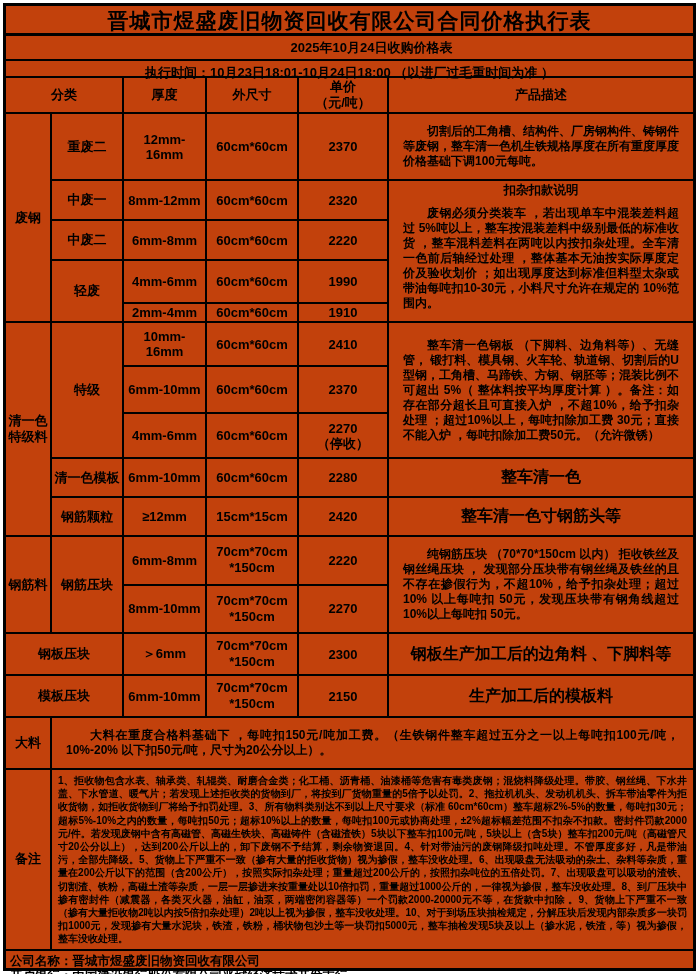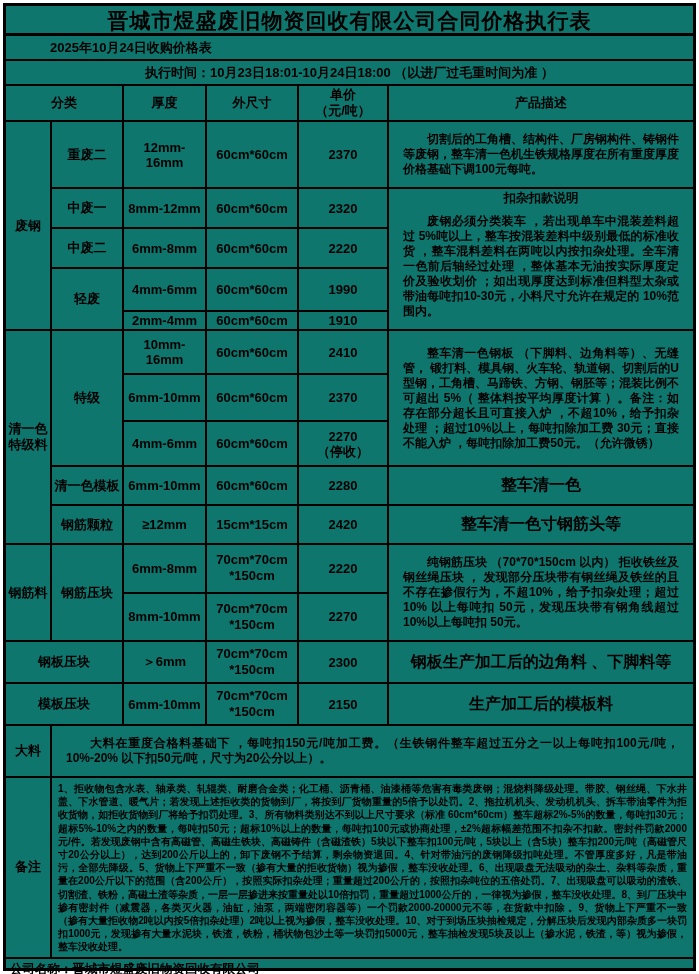--- a/index.html
+++ b/index.html
@@ -1,21 +1,21 @@
 <!DOCTYPE html>
 <html><head>
 <meta charset="utf-8">
 <style>
   * { box-sizing: border-box; }
   html,body { margin:0; padding:0; background:#fff; }
   body { width:699px; font-family:"Liberation Sans","DejaVu Sans",sans-serif; font-weight:700; color:#000; }
-  .doc { width:693px; height:968px; margin:3px; border:3px solid #000; background:#0f766e; }
+  .doc { width:693px; height:968px; margin:3px; border:3px solid #000; background:#c2410c; }
   .title-row { height:30px; line-height:29px; text-align:center; font-size:21px; letter-spacing:1px; border-bottom:3px solid #000; }
-  .subtitle-row { height:25px; line-height:24px; font-size:13px; border-bottom:2px solid #000;padding-left:44px; }
-  .exec-row { height:25px; line-height:24px; text-align:center; font-size:13px; border-bottom:2px solid #000; }
+  .subtitle-row { height:25px; line-height:24px; text-align:center; font-size:13px; border-bottom:2px solid #000;padding-left:44px; }
+  .exec-row { height:17px; line-height:24px; text-align:center; font-size:13px; border-bottom:2px solid #000; }
   table { width:100%; border-collapse:collapse; border:hidden; table-layout:fixed; }
   th,td { border:2px solid #000; padding:1px 2px; text-align:center; vertical-align:middle; font-size:13px; font-weight:700; }
   th { font-size:13px; }
   td.desc { text-align:justify; padding:2px 6px; font-size:12px; line-height:15px; }
   td.desc p { margin:8px; text-indent:2em; }
   .desc-title { text-align:center; font-size:12.5px; margin:0 0 1px 0; }
   td.desc-center { font-size:16px; }
   td.remarks { text-align:justify; padding:4px 6px 3px 6px; font-size:10px; line-height:13.2px; vertical-align:top; }
   td.remarks p { margin:0; }
   .two-line div { line-height:16px; }

